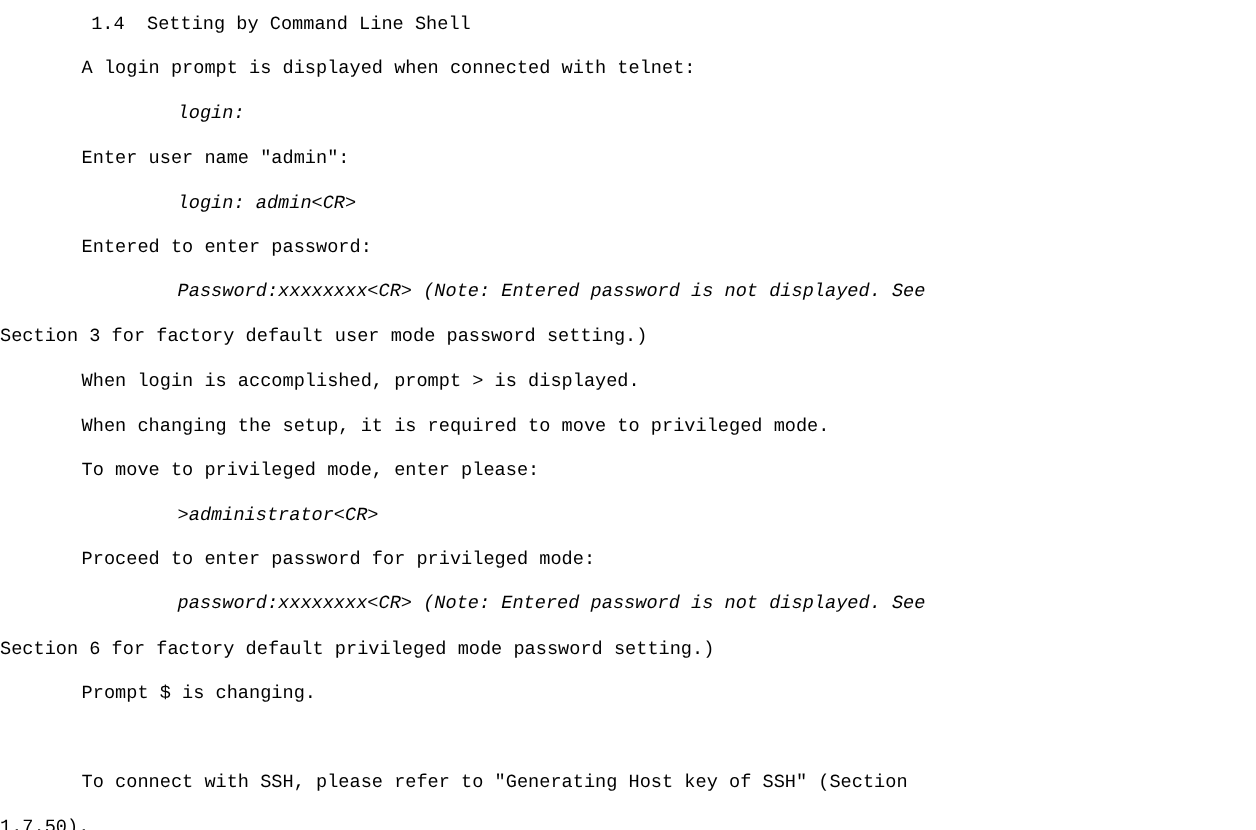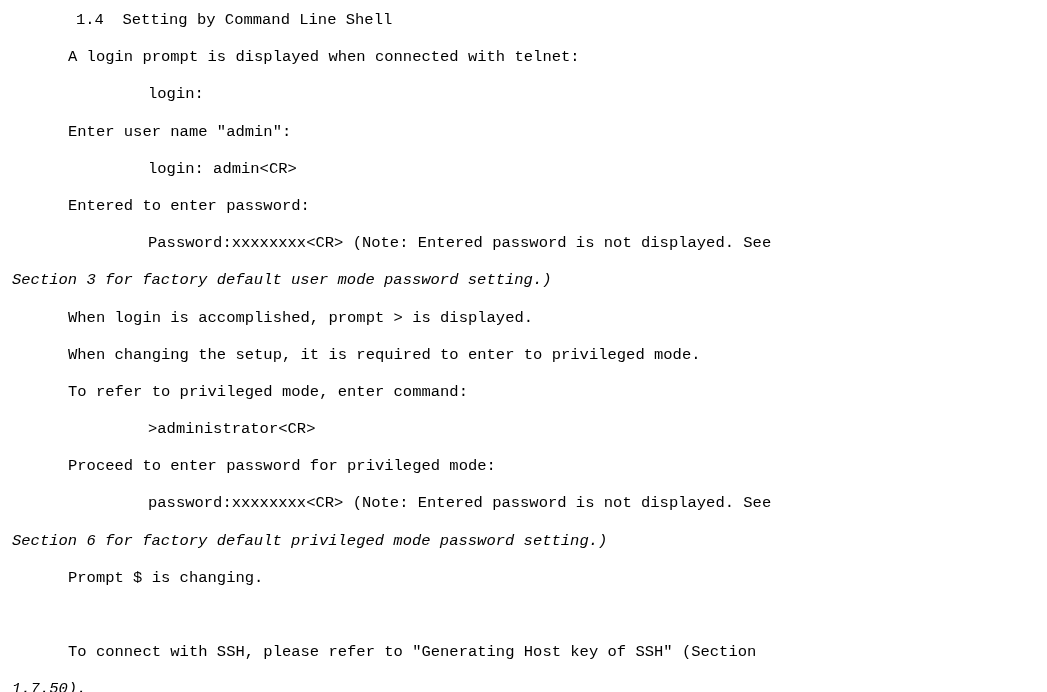--- a/index.html
+++ b/index.html
@@ -18,43 +18,43 @@
     }
     .heading {
       padding-left: 76px;
       white-space: pre;
     }
     .para {
       padding-left: 68px;
     }
     .indent2 {
       padding-left: 148px;
+      font-style: italic;
     }
     .wrap-left {
-      padding-left: 12px;
-      font-style: italic;
+      padding-left: 0;
     }
     .spacer {
       height: 37px;
     }
   </style>
 </head>
 <body>
 
 <div class="heading">1.4  Setting by Command Line Shell</div>
 <div class="para">A login prompt is displayed when connected with telnet:</div>
 <div class="indent2">login:</div>
 <div class="para">Enter user name "admin":</div>
 <div class="indent2">login: admin&lt;CR&gt;</div>
 <div class="para">Entered to enter password:</div>
 <div class="indent2">Password:xxxxxxxx&lt;CR&gt; (Note: Entered password is not displayed. See</div>
 <div class="wrap-left">Section 3 for factory default user mode password setting.)</div>
 <div class="para">When login is accomplished, prompt &gt; is displayed.</div>
-<div class="para">When changing the setup, it is required to enter to privileged mode.</div>
-<div class="para">To refer to privileged mode, enter command:</div>
+<div class="para">When changing the setup, it is required to move to privileged mode.</div>
+<div class="para">To move to privileged mode, enter please:</div>
 <div class="indent2">&gt;administrator&lt;CR&gt;</div>
 <div class="para">Proceed to enter password for privileged mode:</div>
 <div class="indent2">password:xxxxxxxx&lt;CR&gt; (Note: Entered password is not displayed. See</div>
 <div class="wrap-left">Section 6 for factory default privileged mode password setting.)</div>
 <div class="para">Prompt $ is changing.</div>
 <div class="spacer"></div>
 <div class="para">To connect with SSH, please refer to "Generating Host key of SSH" (Section</div>
 <div class="wrap-left">1.7.50).</div>
 
 </body></html>

